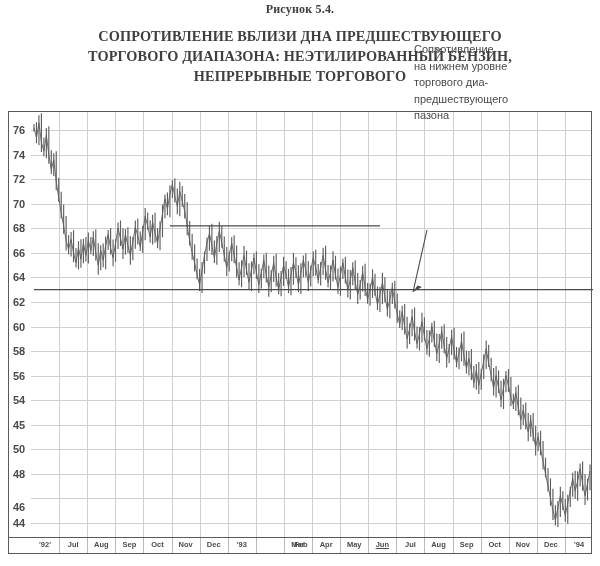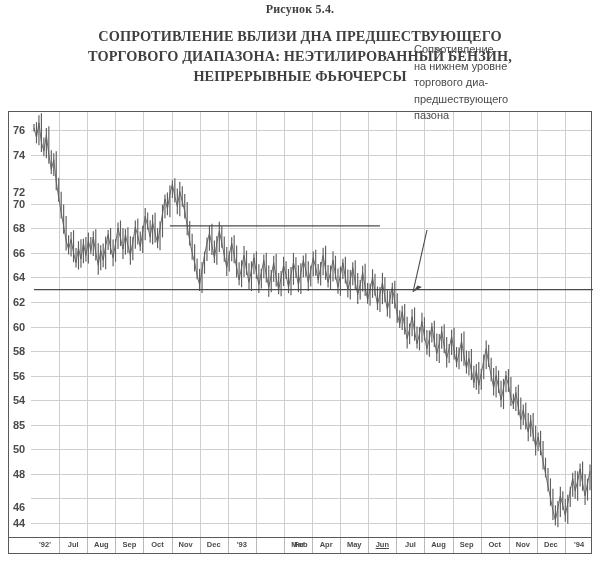--- a/index.html
+++ b/index.html
@@ -133,21 +133,21 @@
 </head>
 <body>
 
 <div id="page">
 
   <div class="fig-label">Рисунок 5.4.</div>
 
   <div class="title-block">
     <div>СОПРОТИВЛЕНИЕ ВБЛИЗИ ДНА ПРЕДШЕСТВУЮЩЕГО</div>
     <div>ТОРГОВОГО ДИАПАЗОНА: НЕЭТИЛИРОВАННЫЙ БЕНЗИН,</div>
-    <div>НЕПРЕРЫВНЫЕ ФЬЮЧЕРСЫ</div>
+    <div>НЕПРЕРЫВНЫЕ ТОРГОВОГО</div>
   </div>
 
   <div id="plot-frame">
     <div id="plot-inner">
       <div id="gridlines">
           <div class="gridline-h" style="top: 18.3px;"></div>
           <div class="gridline-h" style="top: 42.8px;"></div>
           <div class="gridline-h" style="top: 67.3px;"></div>
           <div class="gridline-h" style="top: 91.9px;"></div>
           <div class="gridline-h" style="top: 116.4px;"></div>
@@ -179,31 +179,31 @@
           <div class="gridline-v" style="left: 415.4px;"></div>
           <div class="gridline-v" style="left: 443.5px;"></div>
           <div class="gridline-v" style="left: 471.6px;"></div>
           <div class="gridline-v" style="left: 499.7px;"></div>
           <div class="gridline-v" style="left: 527.8px;"></div>
           <div class="gridline-v" style="left: 555.9px;"></div>
         </div>
       <div id="ylabels">
           <div class="axis-label" style="top: 18.3px;">76</div>
           <div class="axis-label" style="top: 42.8px;">74</div>
-          <div class="axis-label" style="top: 67.3px; margin-top: 13px;">72</div>
+          <div class="axis-label" style="top: 67.3px;">72</div>
           <div class="axis-label" style="top: 91.9px;">70</div>
           <div class="axis-label" style="top: 116.4px;">68</div>
           <div class="axis-label" style="top: 140.9px;">66</div>
           <div class="axis-label" style="top: 165.4px;">64</div>
           <div class="axis-label" style="top: 190px;">62</div>
           <div class="axis-label" style="top: 214.5px;">60</div>
           <div class="axis-label" style="top: 239px;">58</div>
           <div class="axis-label" style="top: 263.6px;">56</div>
           <div class="axis-label" style="top: 288.1px;">54</div>
-          <div class="axis-label" style="top: 312.6px;">85</div>
+          <div class="axis-label" style="top: 312.6px;">45</div>
           <div class="axis-label" style="top: 337.1px;">50</div>
           <div class="axis-label" style="top: 361.7px;">48</div>
           <div class="axis-label" style="top: 395px;">46</div>
           <div class="axis-label" style="top: 410.7px;">44</div>
         </div>
       <svg id="data-svg" width="584" height="427" viewBox="0 0 584 427" style="position:absolute;left:0;top:0;">
           <line x1="25.00" x2="25.00" y1="12.10" y2="19.52" stroke="#5e5e5e" stroke-width="1.15"></line>
           <line x1="27.47" x2="27.47" y1="10.15" y2="31.28" stroke="#5e5e5e" stroke-width="1.15"></line>
           <line x1="29.94" x2="29.94" y1="3.30" y2="33.23" stroke="#5e5e5e" stroke-width="1.15"></line>
           <line x1="32.41" x2="32.41" y1="1.34" y2="40.09" stroke="#5e5e5e" stroke-width="1.15"></line>

